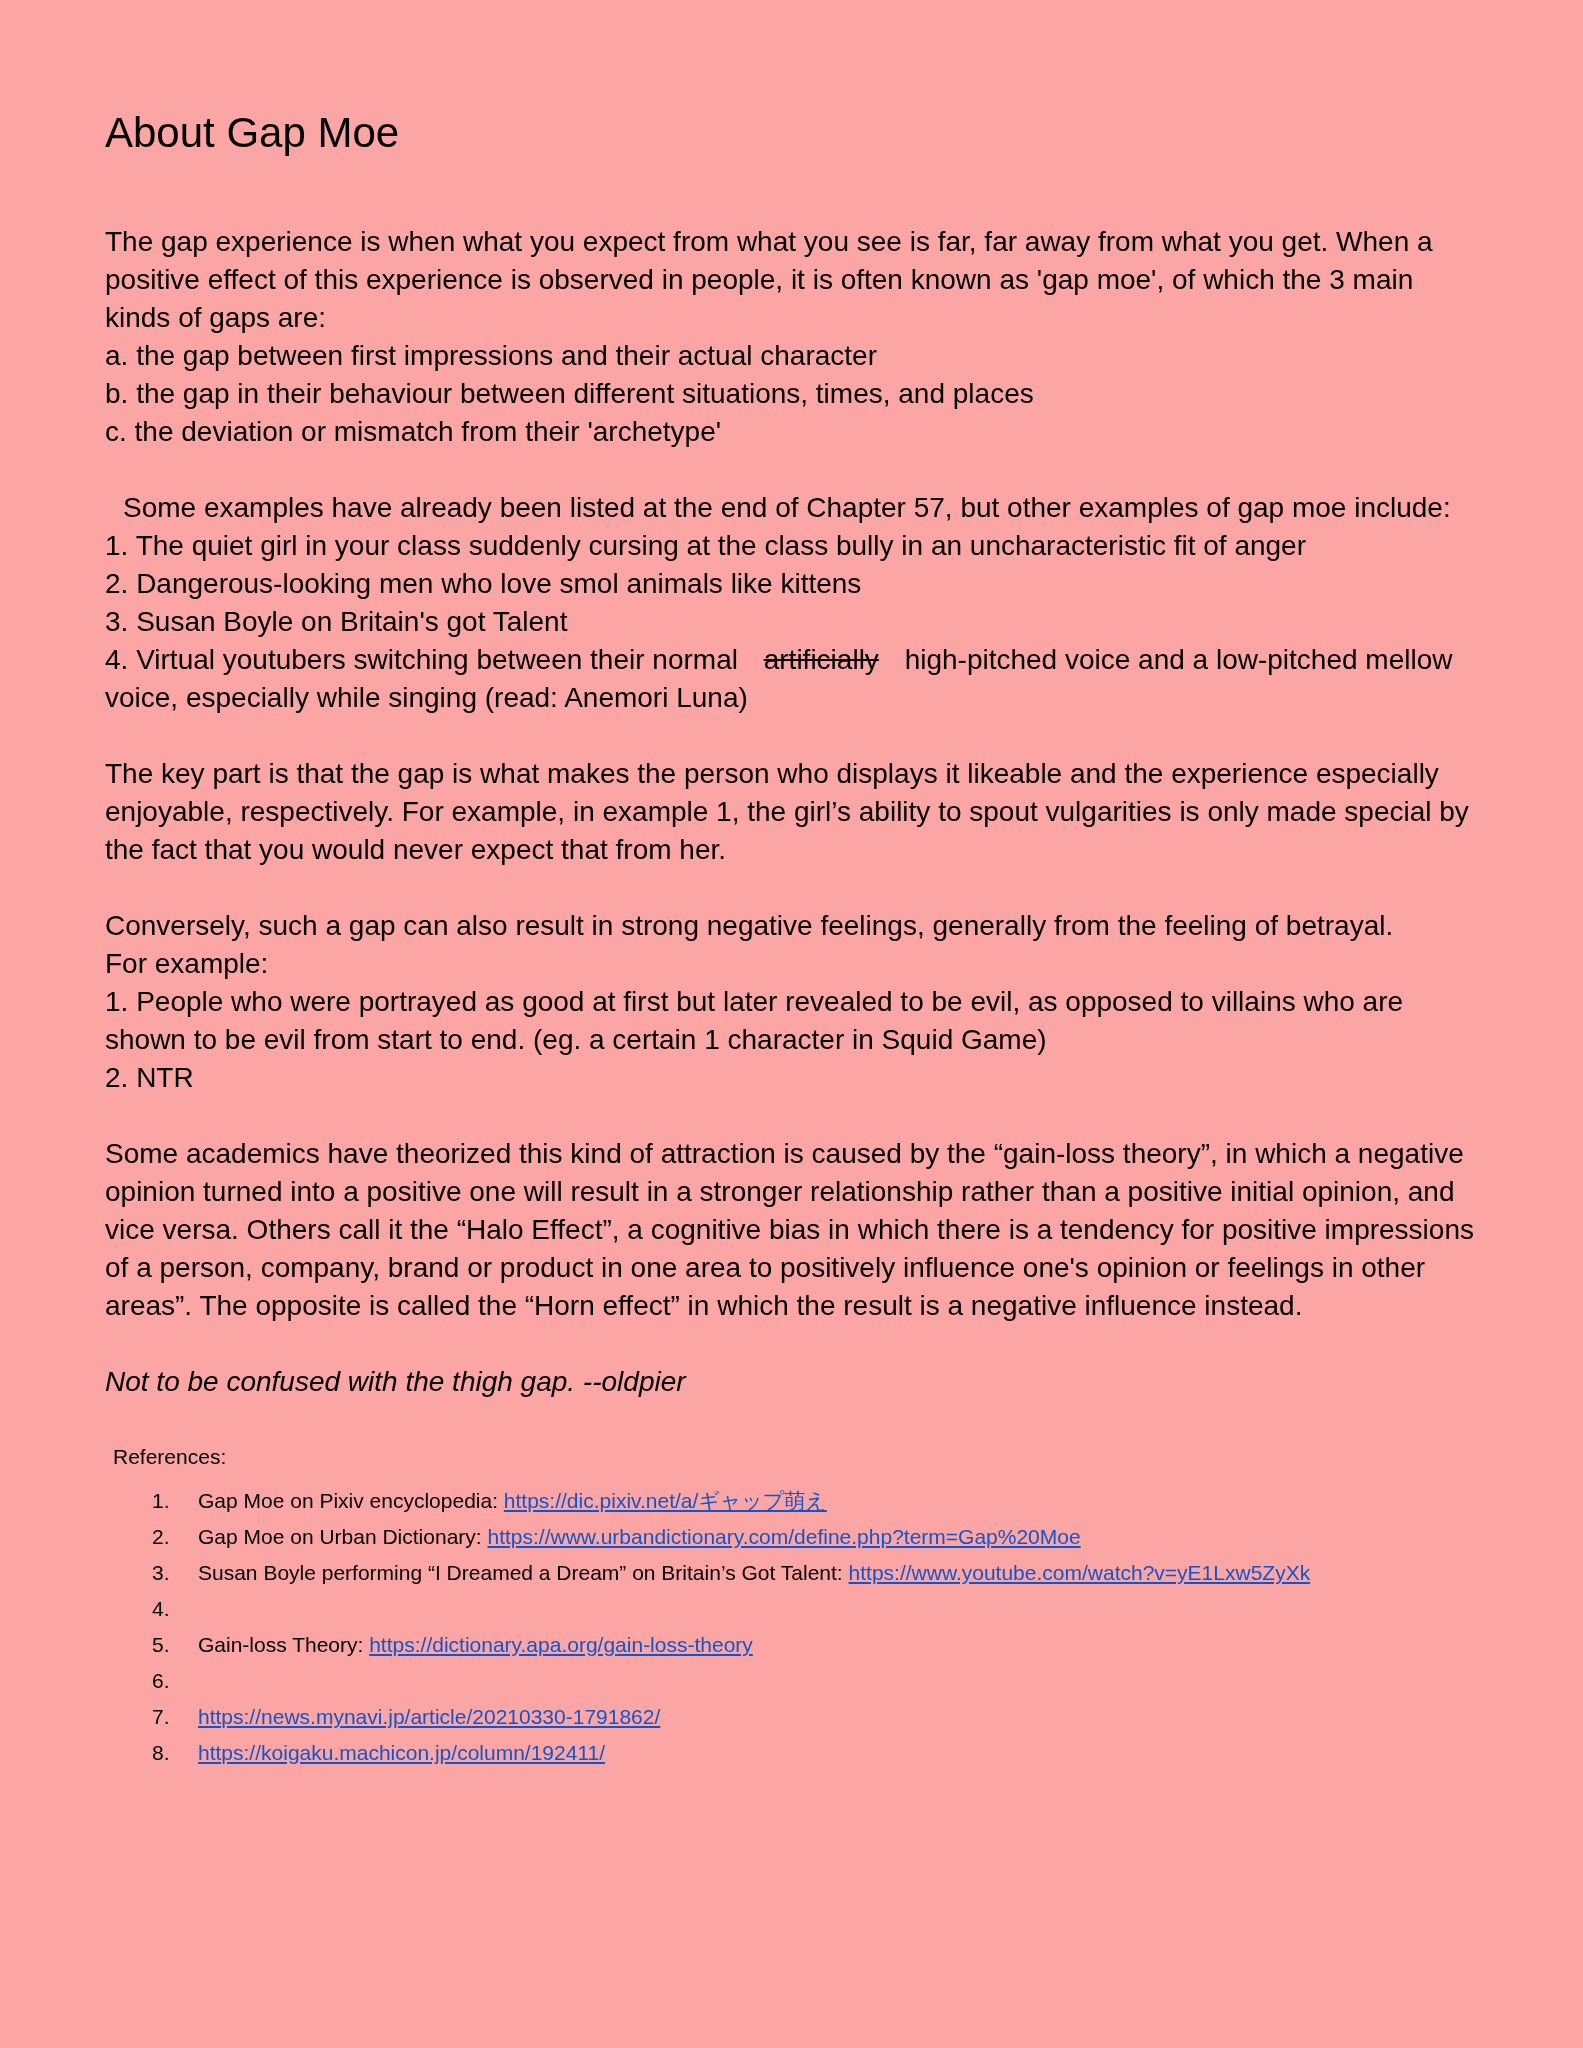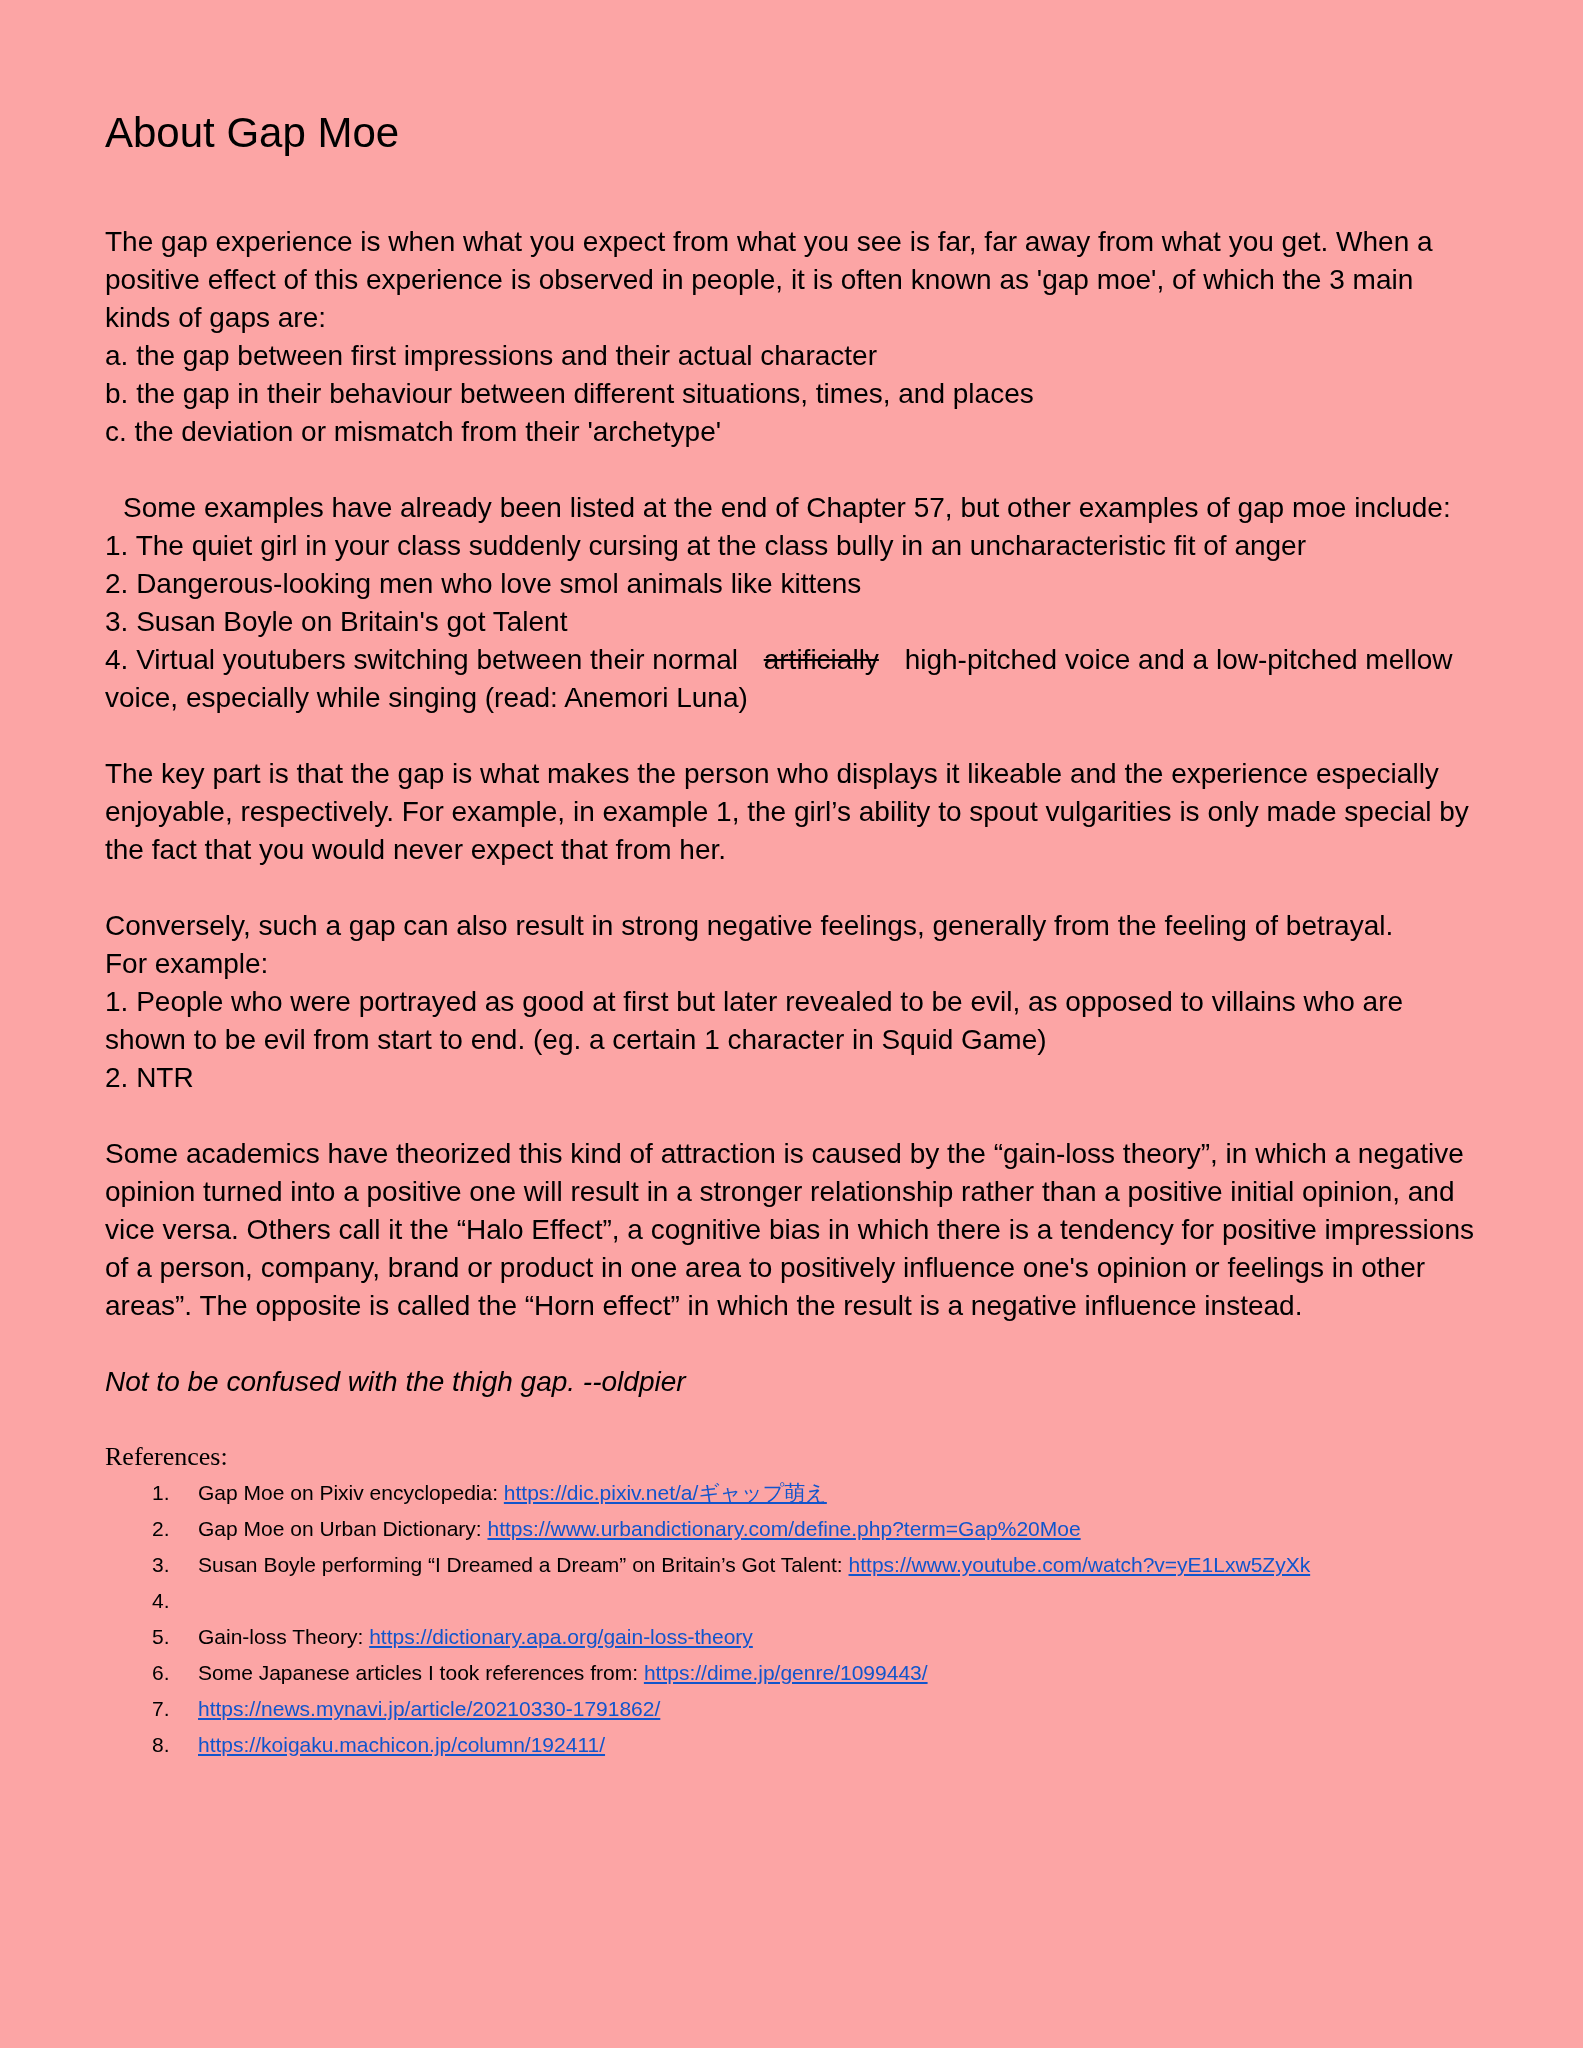--- a/index.html
+++ b/index.html
@@ -29,24 +29,23 @@
     font-size: 28px;
     line-height: 38px;
     margin: 0 0 38px 0;
     white-space: pre-wrap;
   }
   p.body span { white-space: pre-wrap; margin-left: 18px; }
   .strike { text-decoration: line-through; }
   .italic { font-style: italic; }
   .refs { margin-top: 0; }
   .refs-label {
-    font-size: 26px;
+    font-size: 21px;
     line-height: 36px;
-    margin: 0;
-    font-family: Liberation Serif, serif;
+    margin: 8px;
   }
   .ref-row {
     display: flex;
     align-items: baseline;
     font-size: 21px;
     line-height: 36px;
   }
   .ref-num {
     flex: 0 0 auto;
     margin-left: 47px;
@@ -115,21 +114,20 @@
       <span class="ref-num">4.</span>
     </div>
 
     <div class="ref-row">
       <span class="ref-num">5.</span>
       <span class="ref-text"><span>Gain-loss Theory: </span><a class="link">https://dictionary.apa.org/gain-loss-theory</a></span>
     </div>
 
     <div class="ref-row">
       <span class="ref-num">6.</span>
-      <span class="ref-text"><span>Some Japanese articles I took references from: </span><a class="link">https://dime.jp/genre/1099443/</a></span>
     </div>
 
     <div class="ref-row">
       <span class="ref-num">7.</span>
       <span class="ref-text"><span></span><a class="link">https://news.mynavi.jp/article/20210330-1791862/</a></span>
     </div>
 
     <div class="ref-row">
       <span class="ref-num">8.</span>
       <span class="ref-text"><span></span><a class="link">https://koigaku.machicon.jp/column/192411/</a></span>

